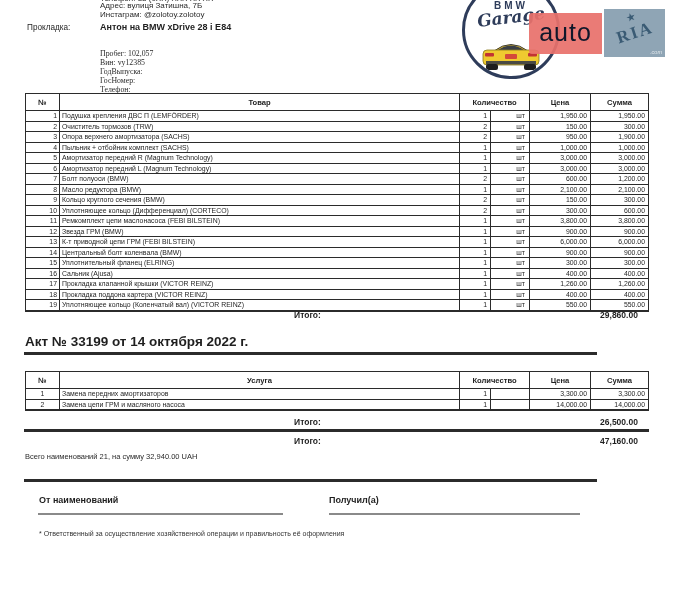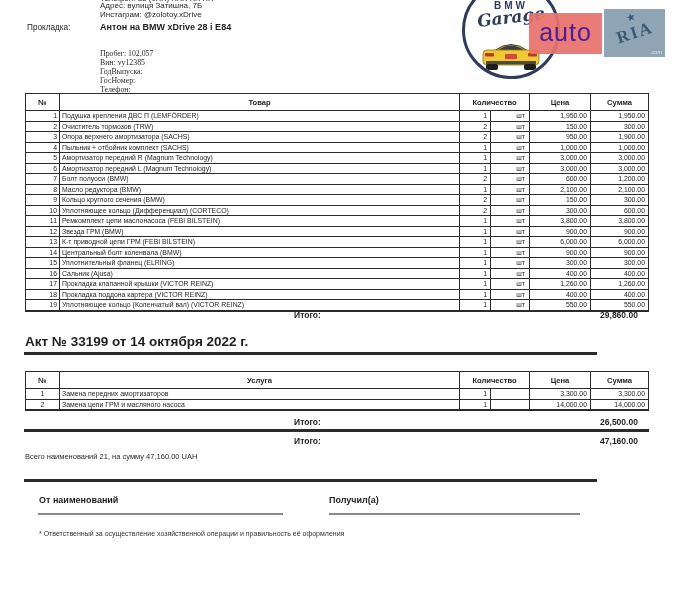--- a/index.html
+++ b/index.html
@@ -19,21 +19,21 @@
                border:3px solid #2e3c5a;background:#fff;overflow:hidden;}
   .logo-bmw{position:absolute;top:16px;left:0;width:100%;text-align:center;
             font-size:10px;font-weight:bold;letter-spacing:3px;color:#2e3c5a;}
   .logo-garage{position:absolute;top:23px;left:0;width:100%;text-align:center;
                font-family:"DejaVu Serif",serif;font-style:italic;font-weight:bold;
                font-size:17px;color:#2e3c5a;transform:rotate(-7deg);}
   .logo-car{position:absolute;left:50%;bottom:4px;transform:translateX(-50%);}
 
   
   .wm-auto{left:529px;top:13px;width:73px;height:41px;background:rgba(232,113,108,0.93);
-           border-radius:3px 0 0 3px;color:#4c1d95;font-size:25px;line-height:38px;
+           border-radius:3px 0 0 3px;color:#0f172a;font-size:25px;line-height:38px;
            text-align:center;letter-spacing:1px;}
   .wm-ria{left:604px;top:9px;width:61px;height:48px;background:rgba(138,161,178,0.96);}
   .wm-ria-star{position:absolute;left:22px;top:2px;font-size:11px;color:#3a5b74;transform:rotate(-18deg);}
   .wm-ria-text{position:absolute;left:6px;top:14px;width:50px;text-align:center;
                font-family:"Liberation Serif",serif;font-weight:bold;font-size:17px;
                letter-spacing:2px;color:#3a5b74;transform:rotate(-18deg);}
   .wm-ria-com{position:absolute;right:3px;bottom:2px;font-size:5.5px;font-style:italic;color:#e2e8ec;}
 
   
   table{border-collapse:collapse;table-layout:fixed;width:623px;border:1.5px solid #2b2b2b;}
@@ -73,21 +73,21 @@
   .footnote{left:39px;top:529px;width:325px;font-size:7px;line-height:9px;color:#333;white-space:normal;}
 </style>
 </head>
 <body>
 
 <div class="page">
 
   <div class="abs clip-line">Телефон: 38 (0XX) XXX XX XX</div>
   <div class="abs seller">
     <div>Адрес: вулиця Затишна, 7Б</div>
-    <div>Инстаграм: @zolotoy.xDrive</div>
+    <div>Инстаграм: @zolotoy.zolotoy</div>
   </div>
   <div class="abs buyer-label">Прокладка:</div>
   <div class="abs buyer-name">Антон на BMW xDrive 28 i E84</div>
   <div class="abs buyer-details">
     <div>Пробег: 102,057</div>
     <div>Вин: vy12385</div>
     <div>ГодВыпуска:</div>
     <div>ГосНомер:</div>
     <div>Телефон:</div>
   </div>
@@ -340,21 +340,21 @@
     <span class="val">26,500.00</span>
   </div>
 
   <div class="rule rule-mid"></div>
 
   <div class="totals" style="top:436px;">
     <span class="lbl">Итого:</span>
     <span class="val">47,160.00</span>
   </div>
 
-  <div class="abs items-line">Всего наименований 21, на сумму 47,160.00 UAH</div>
+  <div class="abs items-line">Всего наименований 21, на сумму 32,940.00 UAH</div>
   <div class="rule rule-sum"></div>
 
   <div class="abs sig-label sig-exec">От наименований</div>
   <div class="abs sig-label sig-recv">Получил(а)</div>
   <div class="sigline sigline-left"></div>
   <div class="sigline sigline-right"></div>
 
   <div class="abs footnote">* Ответственный за осуществление хозяйственной операции и правильность её оформления</div>
 
 </div>

